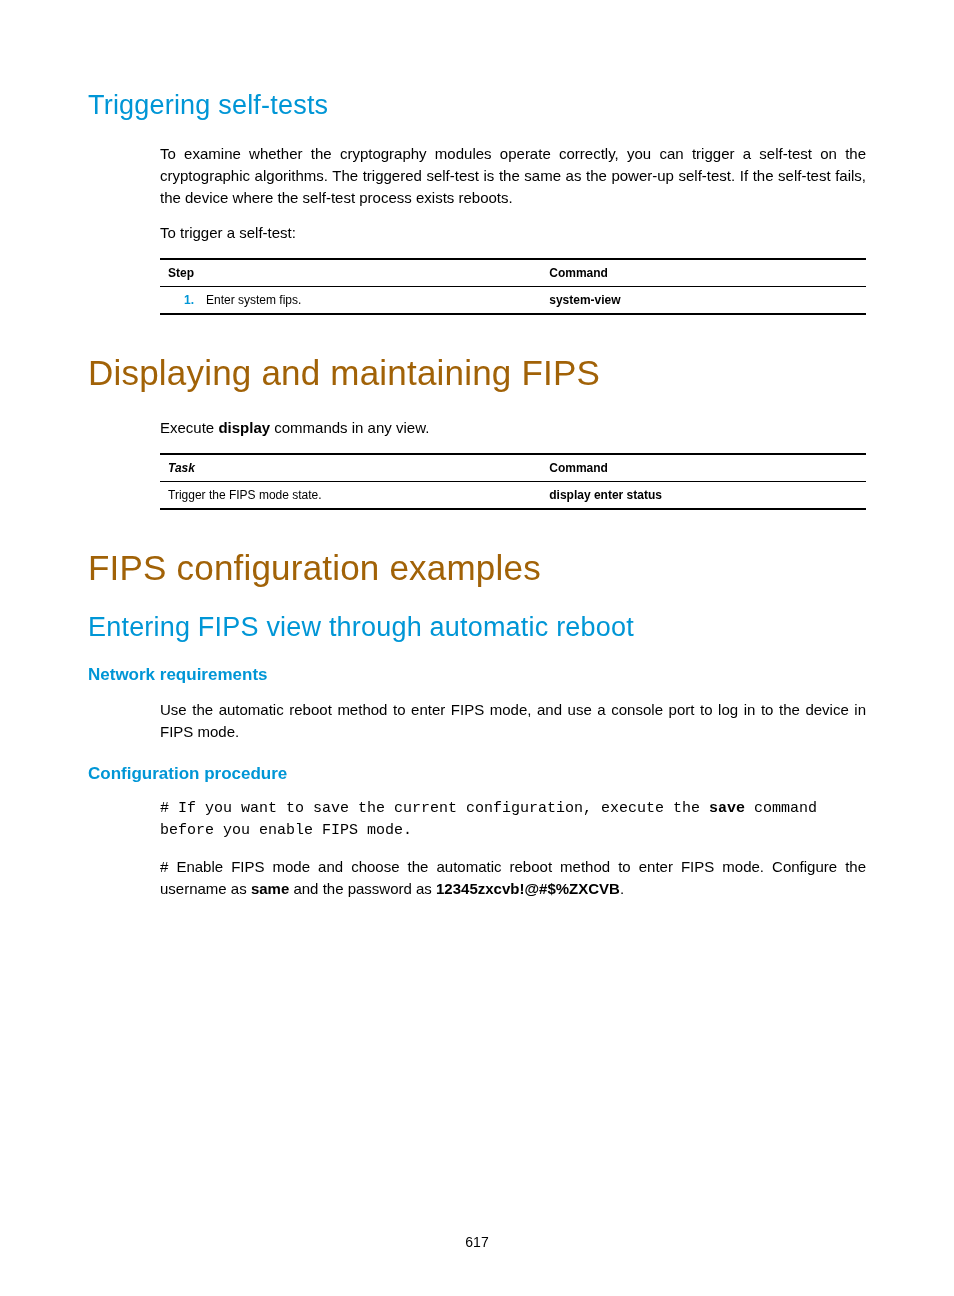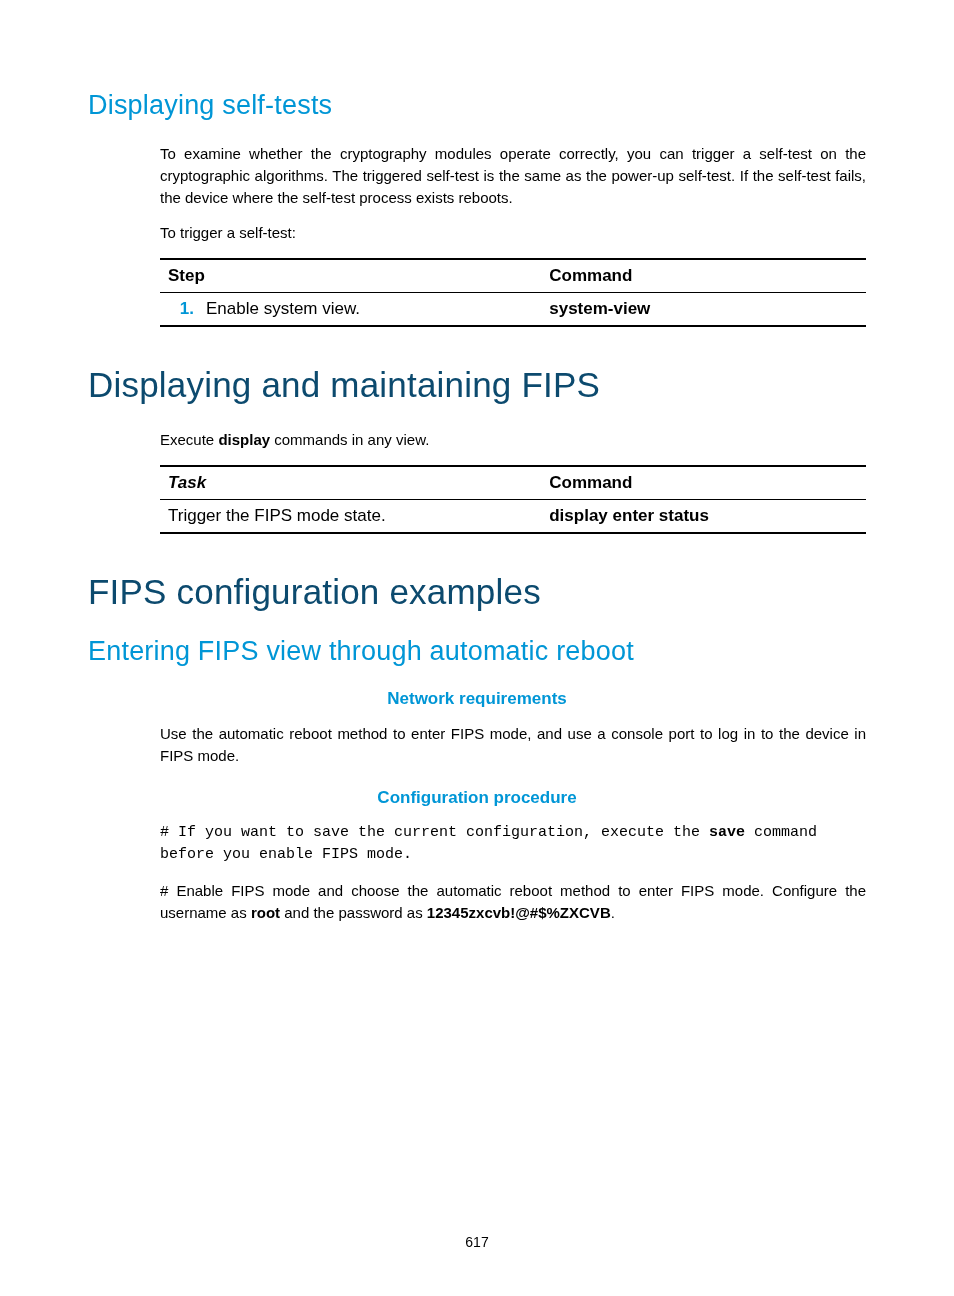--- a/index.html
+++ b/index.html
@@ -13,53 +13,52 @@
       padding: 90px 88px 60px 88px;
     }
     .h2 {
       color: #0096d6;
       font-size: 27px;
       font-weight: 400;
       margin-bottom: 22px;
       letter-spacing: 0.2px;
     }
     .h1 {
-      color: #0c4a6e;
+      color: #a16207;
       font-size: 35px;
       font-weight: 400;
       margin-top: 38px;
       margin-bottom: 24px;
       letter-spacing: 0.2px;
     }
     .h3 {
       color: #0096d6;
       font-size: 17px;
       font-weight: 700;
       margin-top: 22px;
       margin-bottom: 14px;
-      text-align: center;
     }
     .body-text {
       font-size: 15px;
       line-height: 1.45;
       margin-left: 72px;
       text-align: justify;
       margin-bottom: 14px;
     }
     .body-text-short {
       font-size: 15px;
       line-height: 1.45;
       margin-left: 72px;
       margin-bottom: 14px;
     }
     table {
       width: calc(100% - 72px);
       margin-left: 72px;
       border-collapse: collapse;
-      font-size: 17px;
+      font-size: 12px;
       margin-bottom: 8px;
     }
     table thead tr {
       border-top: 2px solid #000;
       border-bottom: 1.5px solid #000;
     }
     table th {
       text-align: left;
       font-weight: 700;
       padding: 6px 8px 6px 8px;
@@ -95,35 +94,35 @@
       font-size: 14px;
     }
     .col1 { width: 54%; }
     .col2 { width: 46%; }
     .tcol1 { width: 54%; font-style: italic; }
     .tcol2 { width: 46%; }
   </style>
 </head>
 <body>
 
-<div class="h2">Displaying self-tests</div>
+<div class="h2">Triggering self-tests</div>
 <p class="body-text">To examine whether the cryptography modules operate correctly, you can trigger a self-test on the cryptographic algorithms. The triggered self-test is the same as the power-up self-test. If the self-test fails, the device where the self-test process exists reboots.</p>
 <p class="body-text-short">To trigger a self-test:</p>
 
 <table>
   <thead>
     <tr>
       <th class="col1">Step</th>
       <th class="col2">Command</th>
     </tr>
   </thead>
   <tbody>
     <tr>
       <td>
-        <span class="step-num">1.</span><span>Enable system view.</span>
+        <span class="step-num">1.</span><span>Enter system fips.</span>
       </td>
       <td class="cmd">system-view</td>
     </tr>
   </tbody>
 </table>
 
 <div class="h1">Displaying and maintaining FIPS</div>
 <p class="body-text-short">
   <span>Execute </span><span class="b">display</span><span> commands in any view.</span>
 </p>
@@ -147,16 +146,16 @@
 <div class="h2" style="margin-bottom:18px;">Entering FIPS view through automatic reboot</div>
 
 <div class="h3">Network requirements</div>
 <p class="body-text">Use the automatic reboot method to enter FIPS mode, and use a console port to log in to the device in FIPS mode.</p>
 
 <div class="h3">Configuration procedure</div>
 <p class="body-text" style="text-align:left;font-family:Liberation Mono, monospace;">
   <span># If you want to save the current configuration, execute the </span><span class="b">save</span><span> command before you enable FIPS mode.</span>
 </p>
 <p class="body-text">
-  <span># Enable FIPS mode and choose the automatic reboot method to enter FIPS mode. Configure the username as </span><span class="b">root</span><span> and the password as </span><span class="b">12345zxcvb!@#$%ZXCVB</span><span>.</span>
+  <span># Enable FIPS mode and choose the automatic reboot method to enter FIPS mode. Configure the username as </span><span class="b">same</span><span> and the password as </span><span class="b">12345zxcvb!@#$%ZXCVB</span><span>.</span>
 </p>
 
 <div class="page-num">617</div>
 
 </body></html>

